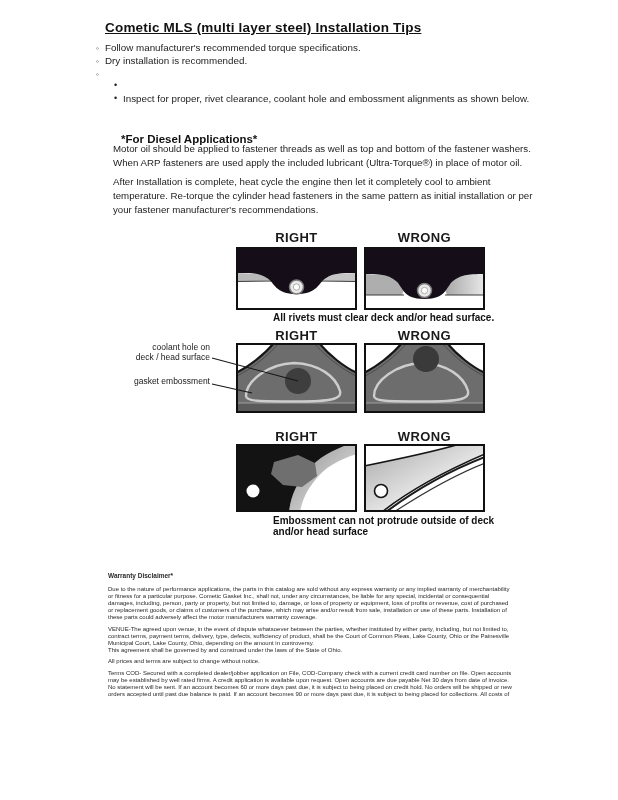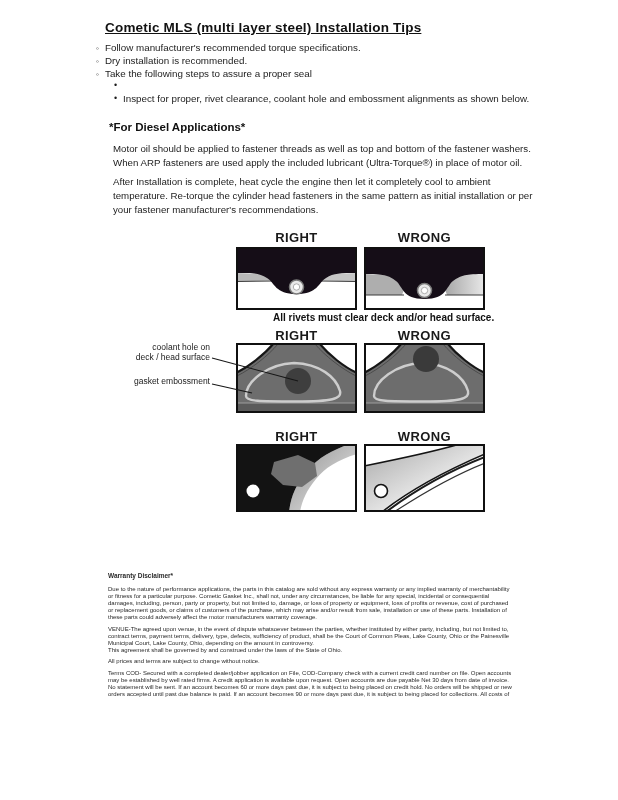--- a/index.html
+++ b/index.html
@@ -11,21 +11,21 @@
   .title{
     position:absolute;left:105px;top:20px;margin:0;
     font-size:13.5px;font-weight:bold;letter-spacing:.2px;
     text-decoration:underline;color:#111;
   }
   .bullets{position:absolute;left:96px;top:41px;font-size:9.8px;line-height:13.2px;}
   .b-row{display:flex;}
   .b-mark{font-size:8px;width:9px;flex:0 0 9px;position:relative;top:1px;}
   .subbullets{position:absolute;left:114px;top:79px;font-size:9.8px;line-height:13.2px;}
   .sb-mark{font-size:9px;width:9px;flex:0 0 9px;}
-  .diesel-h{position:absolute;left:105px;top:117px;margin:4px;font-size:11.5px;font-weight:bold;color:#111;}
+  .diesel-h{position:absolute;left:105px;top:117px;margin:16px;font-size:11.5px;font-weight:bold;color:#111;}
   .para{position:absolute;left:105px;width:435px;font-size:9.7px;line-height:14px;margin:8px;}
   .p1{top:134px;} .p2{top:167px;} .p3{top:214px;}
 
   
   .lbl{position:absolute;width:121px;text-align:center;font-size:13px;font-weight:bold;letter-spacing:.4px;color:#1a1a1a;}
   .dbox{position:absolute;width:121px;}
   .dbox svg{display:block;}
   .cap{position:absolute;font-size:10px;font-weight:bold;color:#111;line-height:11px;margin-left:36px;}
   .ann{position:absolute;font-size:8.5px;line-height:9.5px;text-align:right;width:102px;color:#1a1a1a;}
   .leader{position:absolute;left:210px;top:350px;}
@@ -48,21 +48,20 @@
     <div class="b-row">
       <span class="b-mark">◦</span>
       <span>Follow manufacturer's recommended torque specifications.</span>
     </div>
     <div class="b-row">
       <span class="b-mark">◦</span>
       <span>Dry installation is recommended.</span>
     </div>
     <div class="b-row">
       <span class="b-mark">◦</span>
-      <span>Take the following steps to assure a proper seal</span>
     </div>
   </div>
 
   <div class="subbullets">
     <div class="b-row">
       <span class="sb-mark">•</span>
     </div>
     <div class="b-row">
       <span class="sb-mark">•</span>
       <span>Inspect for proper, rivet clearance, coolant hole and embossment alignments as shown below.</span>
@@ -194,20 +193,21 @@
       </defs>
       <rect width="121" height="68" fill="#ffffff"></rect>
       <path d="M0,22 C35,15 72,7 96,0 H121 V10 C86,25 46,46 18,68 H0 Z" fill="url(#g3w)" stroke="#141414" stroke-width="1.6"></path>
       <path d="M121,13 C85,27 50,47 22,68" stroke="#1c1c1c" stroke-width="2" fill="none"></path>
       <path d="M121,19 C88,32 56,51 30,68" stroke="#333333" stroke-width="1.2" fill="none"></path>
       <circle cx="17" cy="47" r="6.5" fill="#ffffff" stroke="#141414" stroke-width="1.6"></circle>
       <rect x="1" y="1" width="119" height="66" fill="none" stroke="#101010" stroke-width="2"></rect>
     </svg>
   </div>
 
+  <div class="cap" style="left:237px;top:515px;width:245px;">Embossment can not protrude outside of deck and/or head surface</div>
 
   <div class="disc">
     <h2>Warranty Disclaimer*</h2>
     <p>Due to the nature of performance applications, the parts in this catalog are sold without any express warranty or any implied warranty of merchantability or fitness for a particular purpose.  Cometic Gasket Inc., shall not, under any circumstances, be liable for any special, incidental or consequential damages, including, person, party or property, but not limited to, damage, or loss of property or equipment, loss of profits or revenue, cost of purchased or replacement goods, or claims of customers of the purchase, which may arise and/or result from sale, installation or use of these parts.  Installation of these parts could adversely affect the motor manufacturers warranty coverage.</p>
     <p>
       <span>VENUE-The agreed upon venue, in the event of dispute whatsoever between the parties, whether instituted by either party, including, but not limited to, contract terms, payment terms, delivery, type, defects, sufficiency of product, shall be the Court of Common Pleas, Lake County, Ohio or the Painesville Municipal Court, Lake County, Ohio, depending on the amount in controversy.</span><br>
       <span>This agreement shall be governed by and construed under the laws of the State of Ohio.</span>
     </p>
     <p>All prices and terms are subject to change without notice.</p>
     <p>Terms COD- Secured with a completed dealer/jobber application on File, COD-Company check with a current credit card number on file.  Open accounts may be established by well rated firms.  A credit application is available upon request.  Open accounts are due payable Net 30 days from date of invoice.  No statement will be sent.  If an account becomes 60 or more days past due, it is subject to being placed on credit hold.  No orders will be shipped or new orders accepted until past due balance is paid.  If an account becomes 90 or more days past due, it is subject to being placed for collections.  All costs of collection are the responsibility of the customer, including attorney fees, court costs, and other expenses of litigation.</p>

